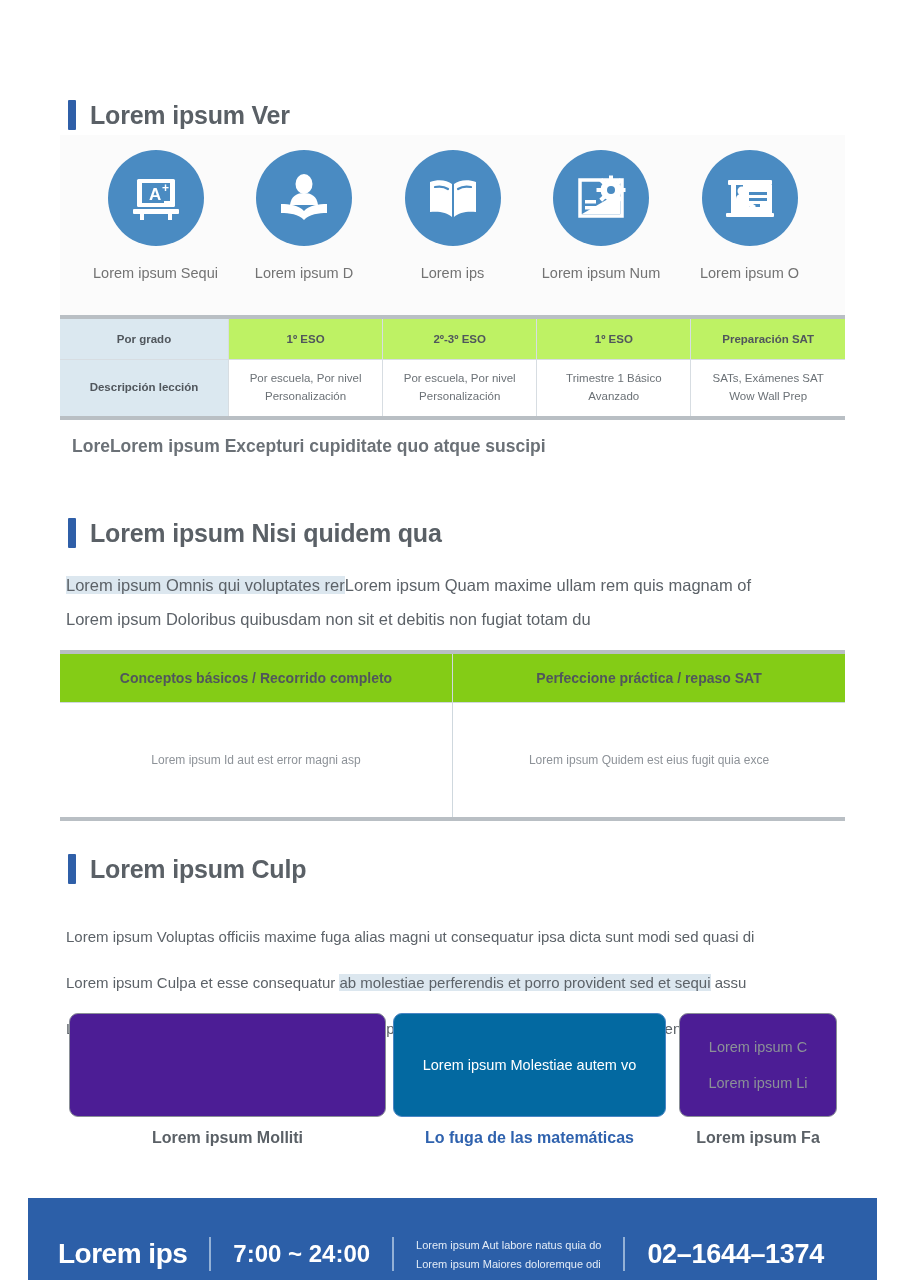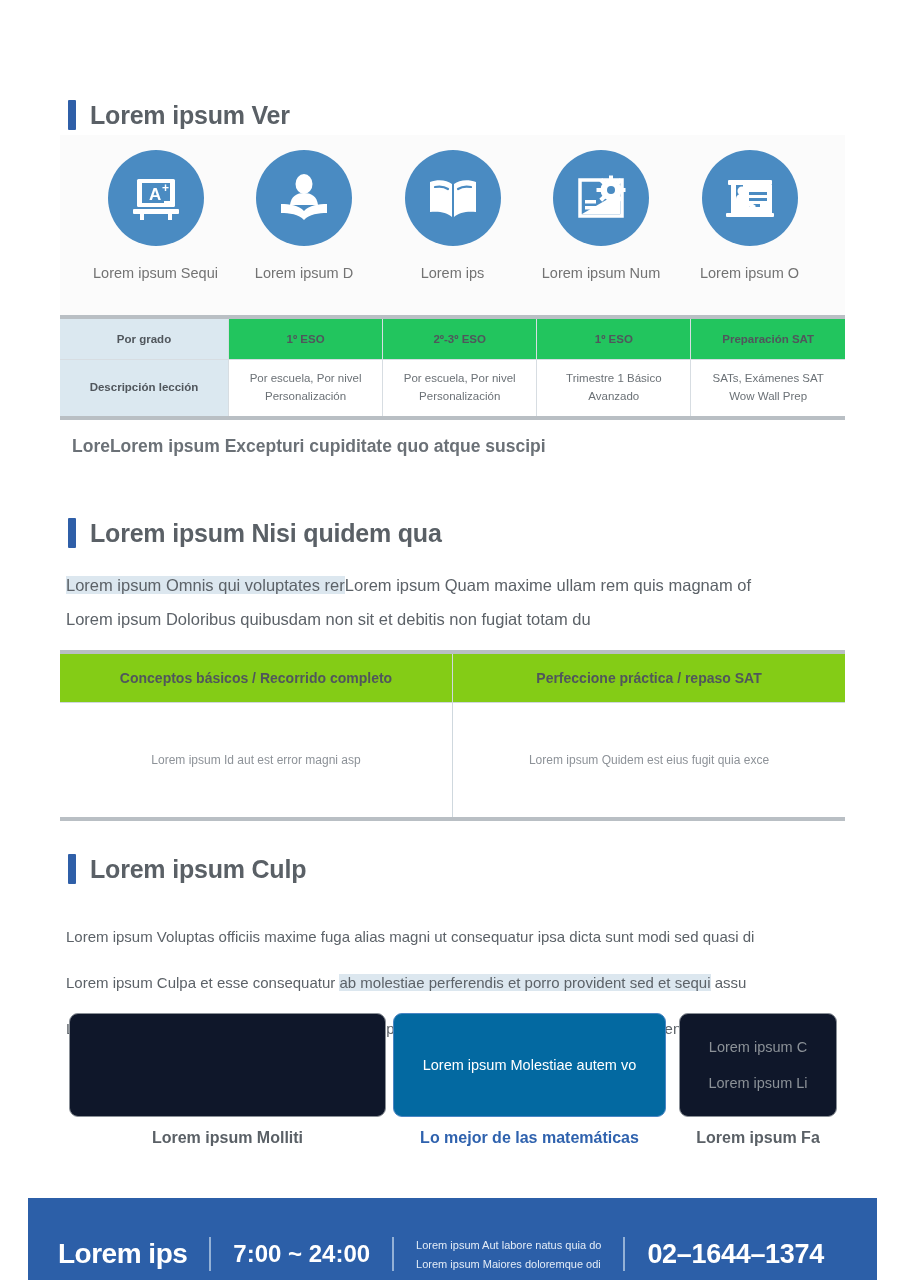--- a/index.html
+++ b/index.html
@@ -56,21 +56,21 @@
     border:1px solid #d7dde2;
     text-align:center;vertical-align:middle;
     font-size:11.5px;color:#6b7176;
     padding:0;
   }
   .tbl1 .lbl{
     background:#dbe8f0;font-weight:bold;color:#50565c;font-size:11.5px;
     width:168px;border-left:none;
   }
   .tbl1 .hdr{
-    font-weight:bold;color:#50565c;font-size:11.5px;background:#22c55e;
+    font-weight:bold;color:#50565c;font-size:11.5px;background:#bef264;
   }
   .tbl1 tr.r1 td{height:40px;}
   .tbl1 tr.r2 td{height:56px;line-height:1.55;}
   .tbl1 td:last-child{border-right:none;}
 
   .s1-caption{
     position:absolute;left:72px;top:406px;
     font-size:17.5px;font-weight:bold;color:#6b7177;
   }
 
@@ -110,21 +110,21 @@
 
   .cards{
     position:absolute;left:60px;top:983px;width:785px;height:140px;
   }
   .card{
     position:absolute;top:0;height:104px;border-radius:9px;
     display:flex;flex-direction:column;align-items:center;justify-content:center;
     box-sizing:border-box;
   }
   .card-plain{
-    background:#0f172a;border:1.5px solid #8a9097;
+    background:#4c1d95;border:1.5px solid #8a9097;
   }
   .card-blue{
     background:#0369a1;border:1.5px solid #4a86c4;
   }
   .card-line{font-size:14.5px;line-height:36px;color:#8b9197;}
   .card-blue .card-line{color:#ffffff;}
   .card-cap{
     position:absolute;width:100%;text-align:center;top:116px;
     font-size:16px;font-weight:bold;color:#5a6066;white-space:nowrap;
   }
@@ -325,21 +325,21 @@
     </div>
 
     <div class="cards">
 
       <div class="card card-plain" id="card-left"></div>
       <div class="card-cap" style="left:9px;width:317px;">Lorem ipsum Molliti</div>
 
       <div class="card card-blue" id="card-mid">
         <div class="card-line">Lorem ipsum Molestiae autem vo</div>
       </div>
-      <div class="card-cap blue" style="left:333px;width:273px;">Lo mejor de las matemáticas</div>
+      <div class="card-cap blue" style="left:333px;width:273px;">Lo fuga de las matemáticas</div>
 
       <div class="card card-plain" id="card-right">
         <div class="card-line">Lorem ipsum C</div>
         <div class="card-line">Lorem ipsum Li</div>
       </div>
       <div class="card-cap" style="left:619px;width:158px;">Lorem ipsum Fa</div>
     </div>
   </div>
 
   <div class="footer">

